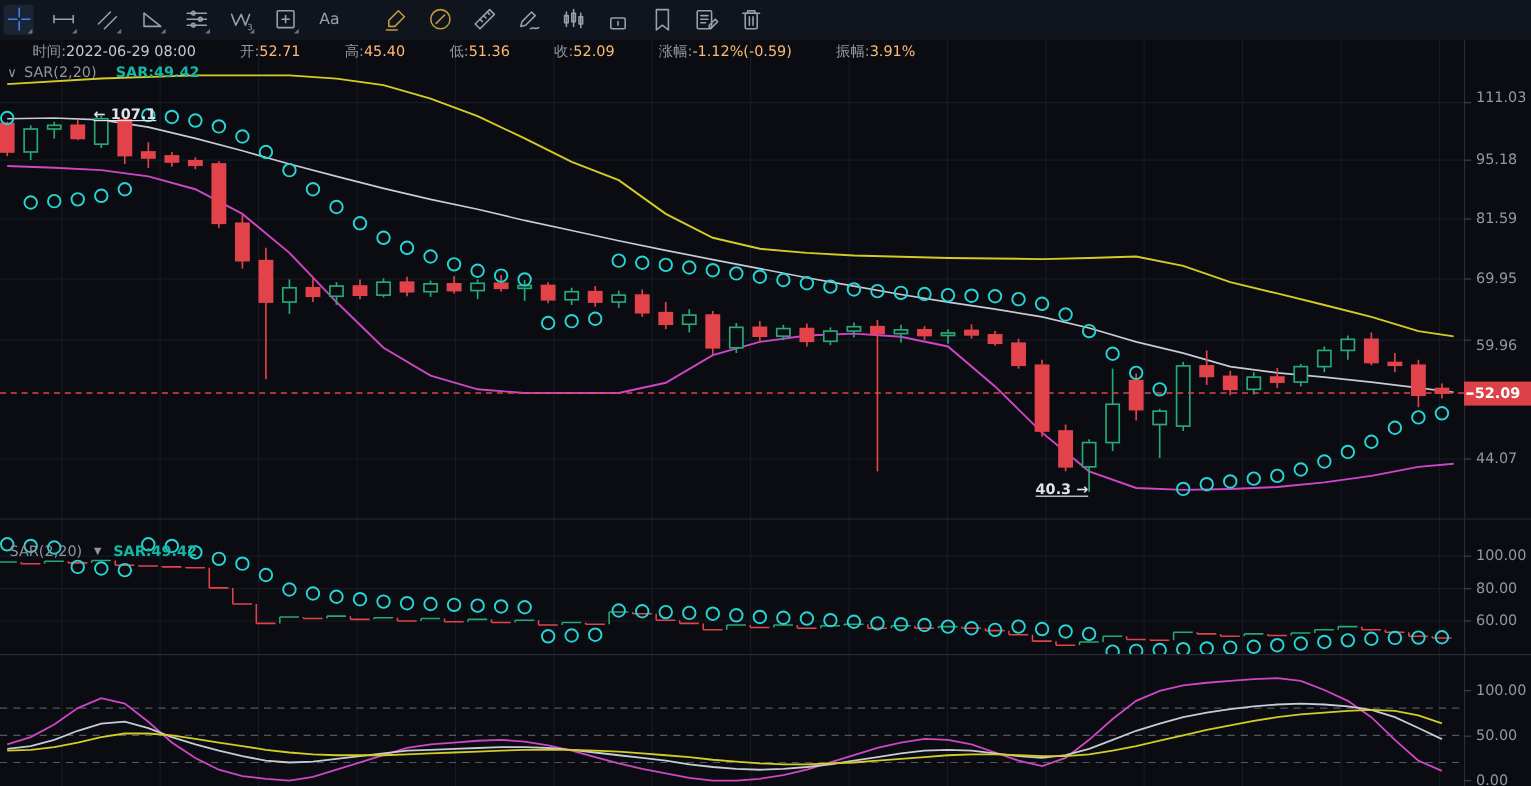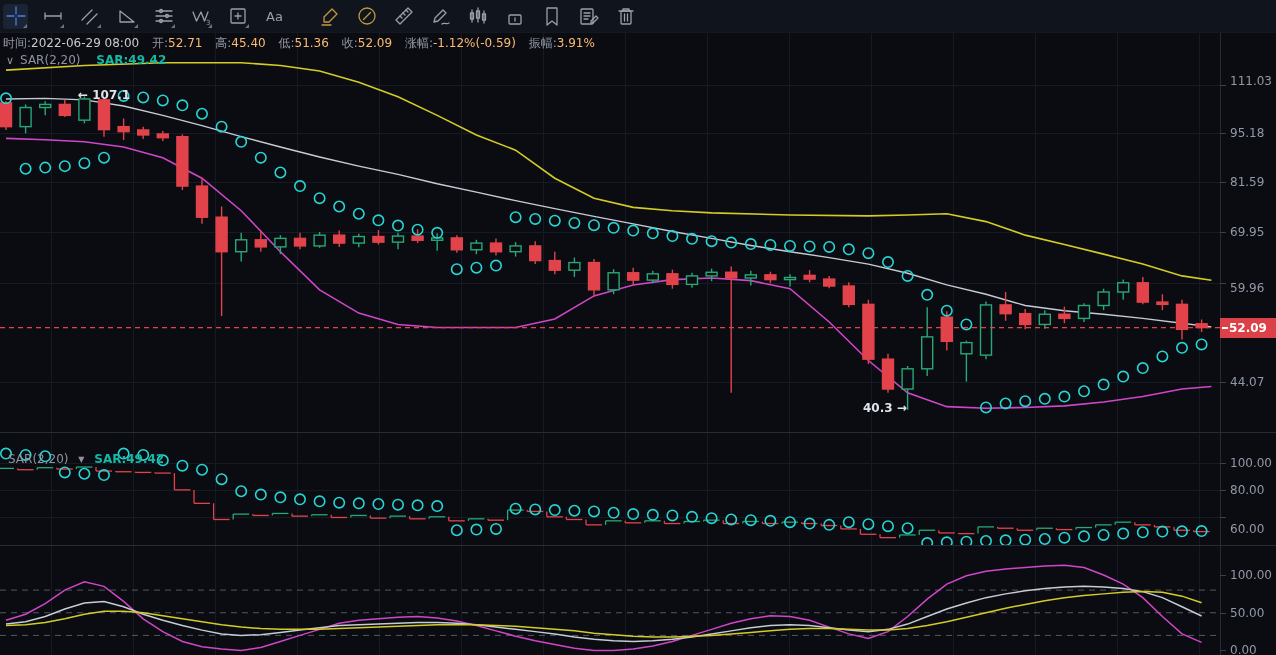--- a/index.html
+++ b/index.html
@@ -18,36 +18,36 @@
   .tool.sel svg { stroke:#3f80f2; }
   .tool.gold svg { stroke:#c19a3f; }
   .tool .dd { position:absolute; right:1px; bottom:1px; width:0; height:0;
               border-right:4px solid #6a7280; border-top:4px solid transparent; }
   .tool .txt { color:#99a0ac; font-size:13px; }
   .gap { width:18px; }
 
   
   .ov { position:absolute; z-index:20; white-space:nowrap; font-size:12px; }
   #info-line { left:3px; top:35px; color:#9398a4; }
-  #info-line .seg { margin-right:9px; }
+  #info-line .seg { margin-right:9px;margin-left:24px; }
   .val-red { color:#fdba74; }
   .val-date { color:#c6c9d2; }
   .lg-name { color:#8f94a0; }
   .lg-chevron { color:#8f94a0; font-size:11px; margin-right:6px; }
   .lg-tri { color:#8f94a0; font-size:8px; margin:0 6px; vertical-align:1px; }
   .b { font-weight:bold; }
   .c-cyan { color:#14b8a6; } .c-yel { color:#d4cc26; } .c-mag { color:#d64fc8; }
   .c-wht { color:#e8eaef; }
   .axis-lbl { position:absolute; left:1230px; color:#9298a6; font-size:12px; z-index:20; }
   .tick { position:absolute; left:1220px; width:6px; height:1px; background:#3a3f4a; z-index:20; }
   #price-badge { position:absolute; left:1220px; top:318px; width:56px; height:20px;
                  background:#dd4148; color:#fff; font-size:12px; font-weight:bold;
                  display:flex; align-items:center; justify-content:center; z-index:21; }
   #price-badge .bt { position:absolute; left:2px; top:9px; width:6px; height:2px; background:#fff; }
-  .anno { position:absolute; color:#dfe3ea; font-size:12px; font-weight:bold; z-index:20; }
+  .anno { position:absolute; color:#dfe3ea; font-size:12px; font-weight:bold; z-index:20;text-decoration:underline; }
   #anno-high { left:78px; top:88px; }
   #anno-low  { left:863px; top:401px; }
   #chart-svg { position:absolute; left:0; top:0; z-index:10; }
 </style>
 </head>
 <body>
 
 <div id="app">
 
   <div id="toolbar">
@@ -627,21 +627,21 @@
   <div class="tick" style="top:283px;"></div>
   <div class="tick" style="top:382px;"></div>
 
   <div id="price-badge">
     <span class="bt"></span>
     <span>52.09</span>
   </div>
 
   <div class="axis-lbl" style="top:456px;">100.00</div>
   <div class="axis-lbl" style="top:483px;">80.00</div>
-  <div class="axis-lbl" style="top:522px;">60.00</div>
+  <div class="axis-lbl" style="top:510px;">60.00</div>
   <div class="tick" style="top:463px;"></div>
   <div class="tick" style="top:490px;"></div>
   <div class="tick" style="top:517px;"></div>
 
   <div class="axis-lbl" style="top:568px;">100.00</div>
   <div class="axis-lbl" style="top:606px;">50.00</div>
   <div class="axis-lbl" style="top:643px;">0.00</div>
   <div class="tick" style="top:575px;"></div>
   <div class="tick" style="top:613px;"></div>
   <div class="tick" style="top:650px;"></div>

